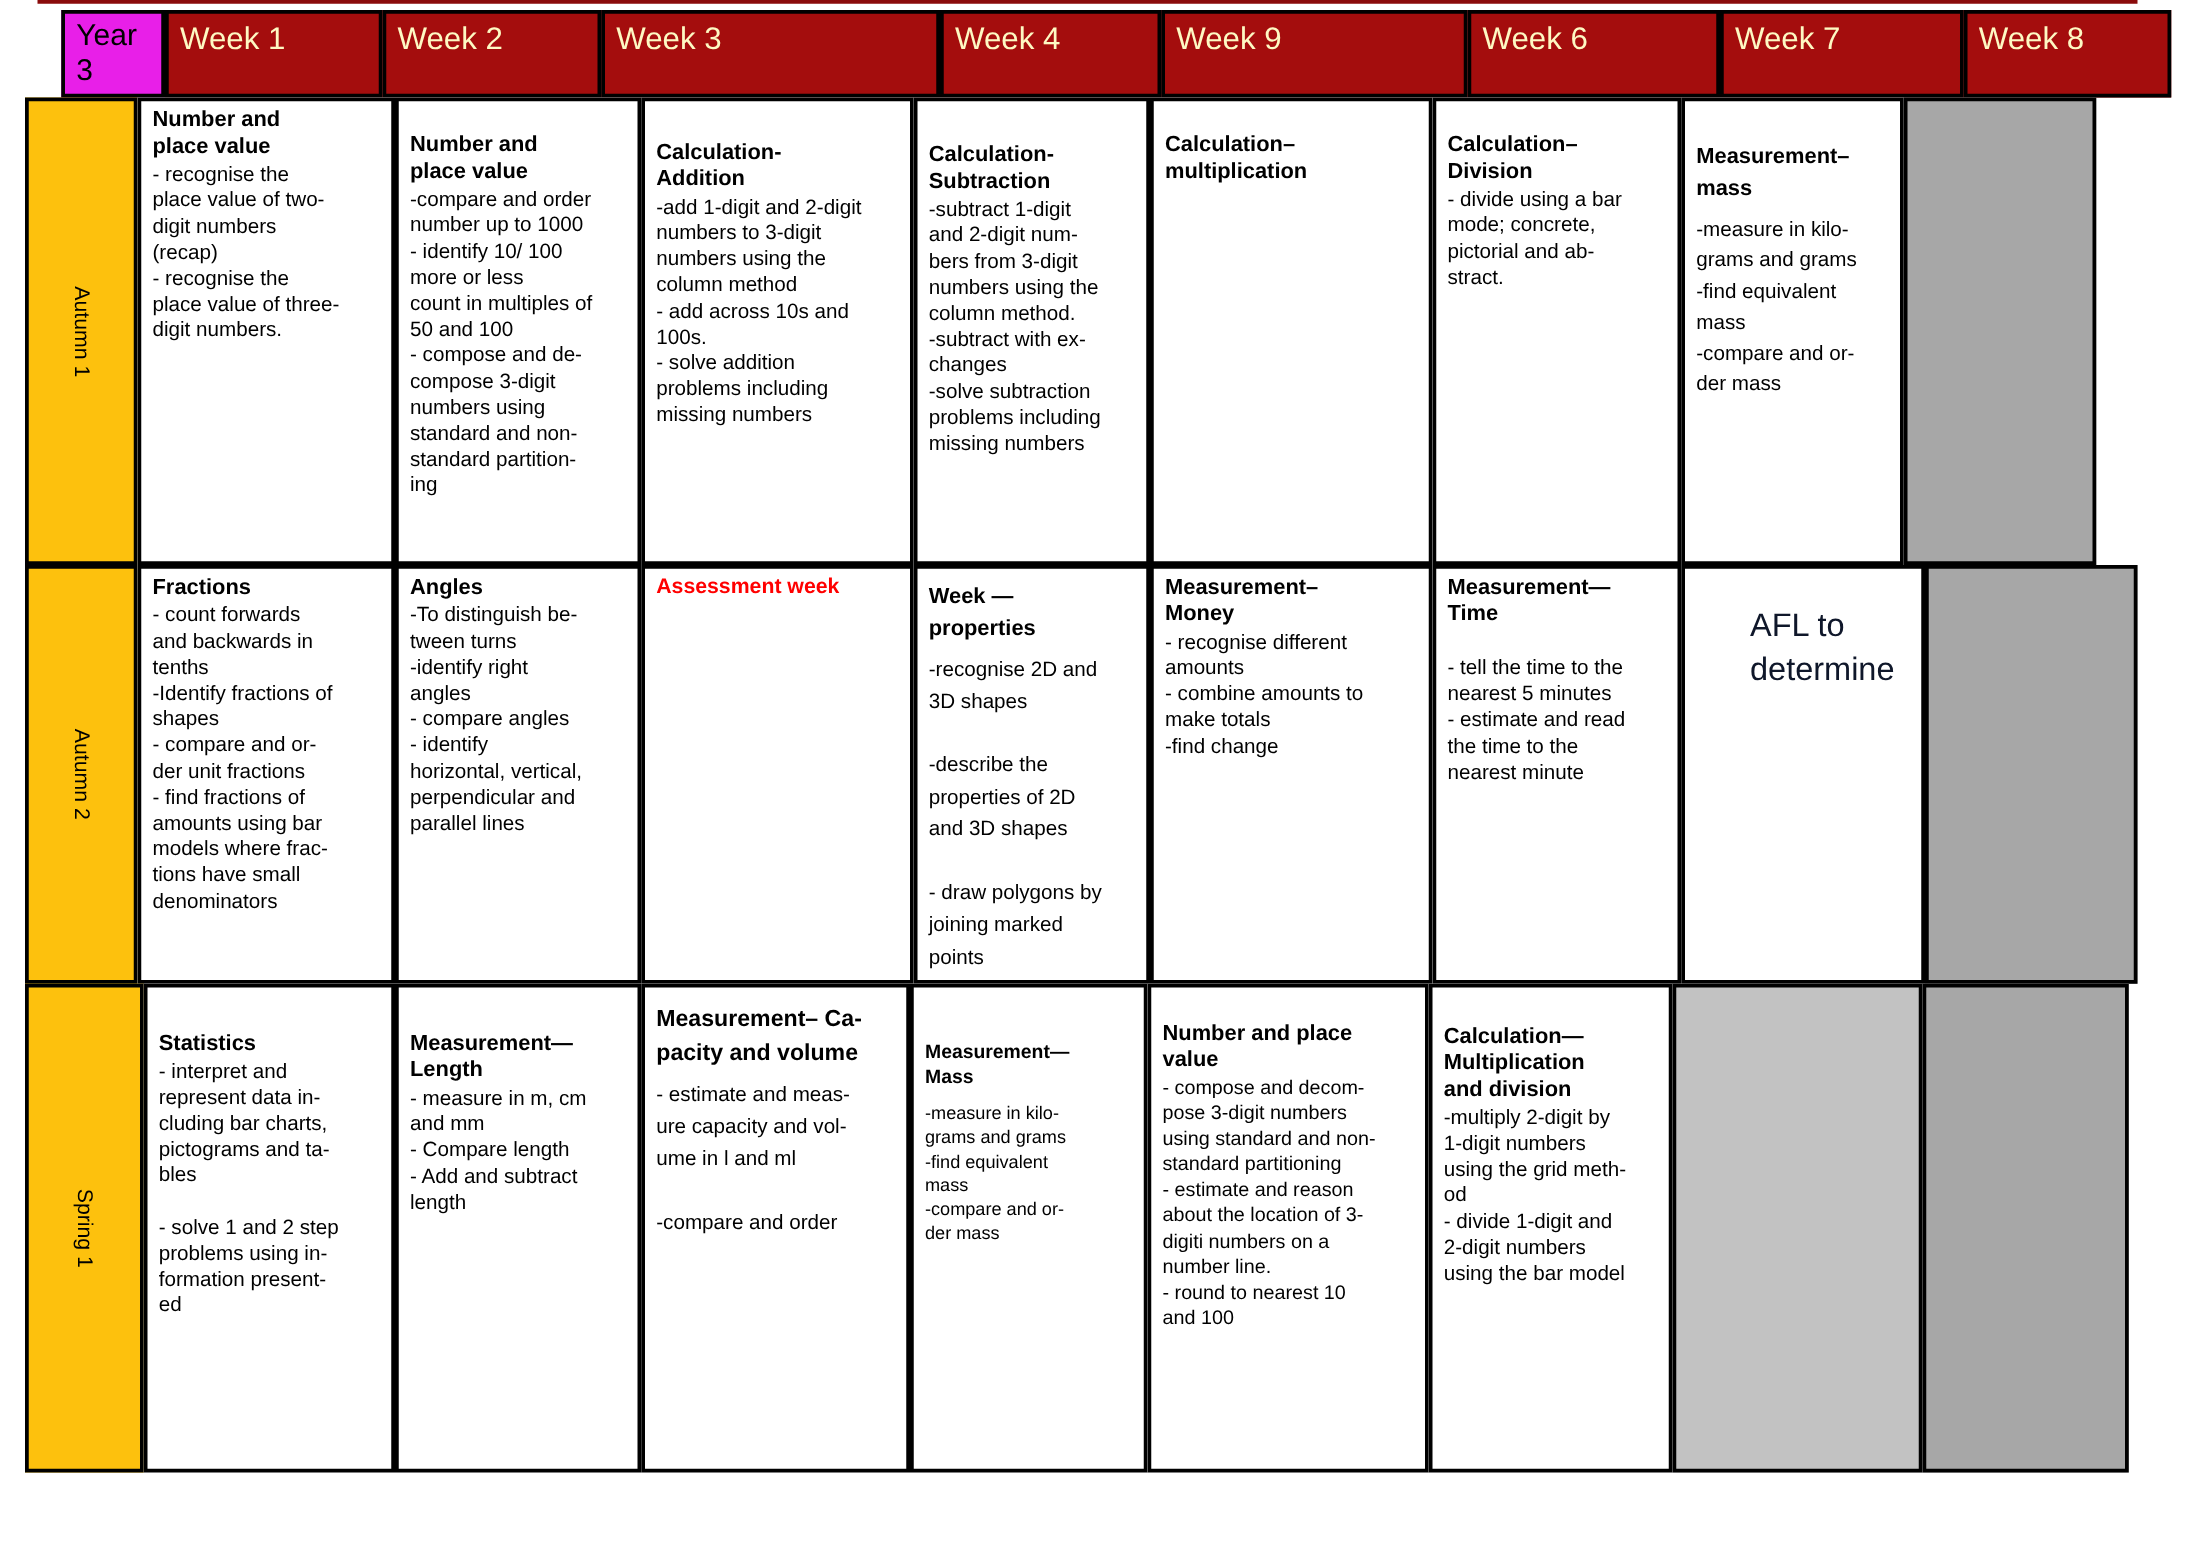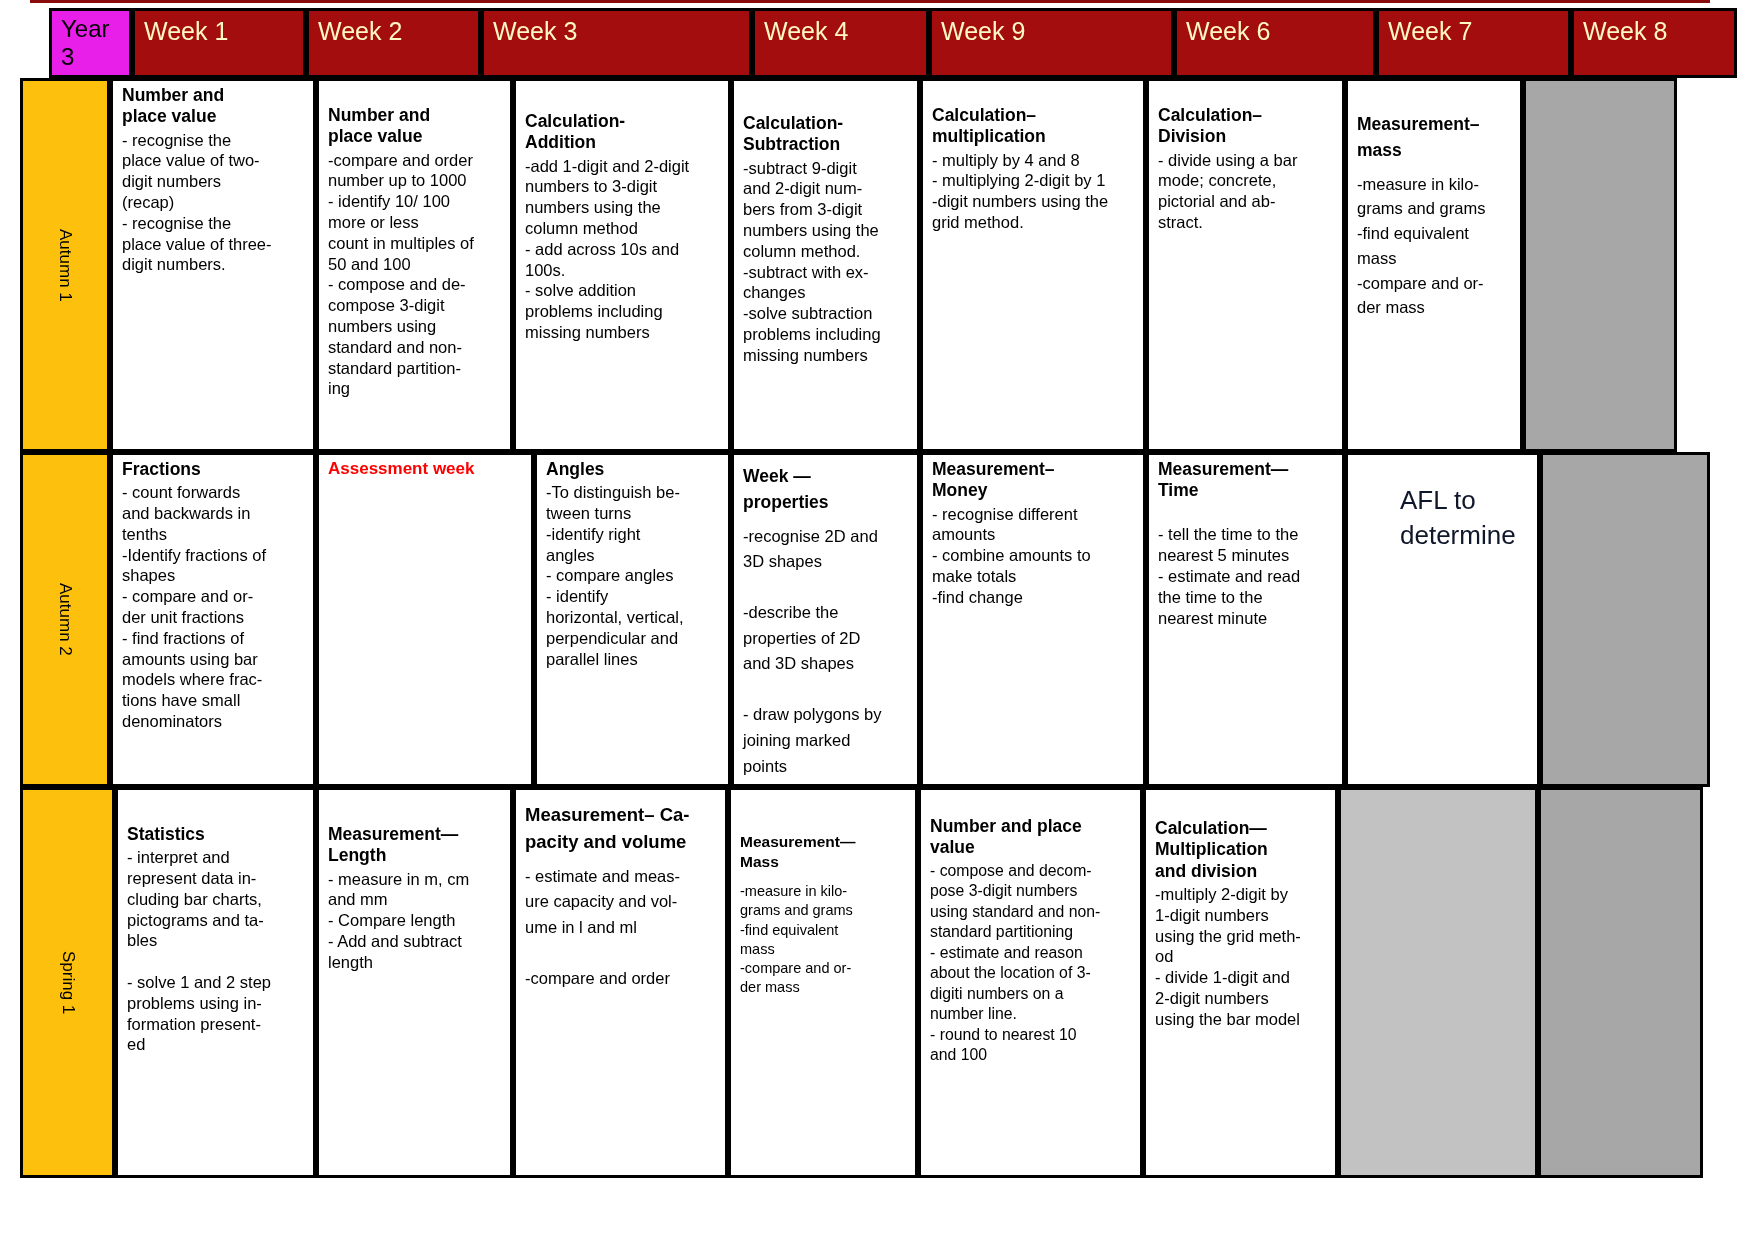--- a/index.html
+++ b/index.html
@@ -83,38 +83,34 @@
 column method
 - add across 10s and
 100s.
 - solve  addition
 problems including
 missing numbers</span>
     </div>
     <div class="cell" style="width:189px;padding-top:32px;">
       <span class="title">Calculation-
 Subtraction</span>
-      <span class="body">-subtract 9-digit
+      <span class="body">-subtract 1-digit
 and 2-digit num-
 bers from 3-digit
 numbers using the
 column method.
 -subtract with ex-
 changes
  -solve subtraction
 problems including
 missing numbers</span>
     </div>
     <div class="cell" style="width:226px;padding-top:24px;">
       <span class="title">Calculation–
 multiplication</span>
-      <span class="body">- multiply by 4 and 8
-- multiplying 2-digit by 1
--digit numbers using the
-grid method.</span>
     </div>
     <div class="cell" style="width:199px;padding-top:24px;">
       <span class="title">Calculation–
  Division</span>
       <span class="body">- divide using a bar
 mode; concrete,
 pictorial and ab-
 stract.</span>
     </div>
     <div class="cell loose" style="width:178px;padding-top:30px;">
@@ -140,35 +136,35 @@
 -Identify fractions of
 shapes
 - compare and or-
 der unit fractions
 - find fractions of
 amounts using bar
 models where frac-
 tions have small
 denominators</span>
     </div>
-    <div class="cell red-title" style="width:218px;padding-top:4px;">
-      <span class="title">Assessment week</span>
-      <span class="body"></span>
-    </div>
     <div class="cell" style="width:197px;padding-top:4px;">
       <span class="title">Angles</span>
       <span class="body">-To distinguish be-
 tween turns
 -identify right
  angles
 - compare angles
 - identify
 horizontal, vertical,
 perpendicular and
 parallel lines</span>
+    </div>
+    <div class="cell red-title" style="width:218px;padding-top:4px;">
+      <span class="title">Assessment week</span>
+      <span class="body"></span>
     </div>
     <div class="cell loose xloose" style="width:189px;padding-top:8px;">
       <span class="title">Week —
 properties</span>
       <span class="body">-recognise 2D and
 3D shapes
 
 -describe the
 properties of 2D
 and 3D shapes

